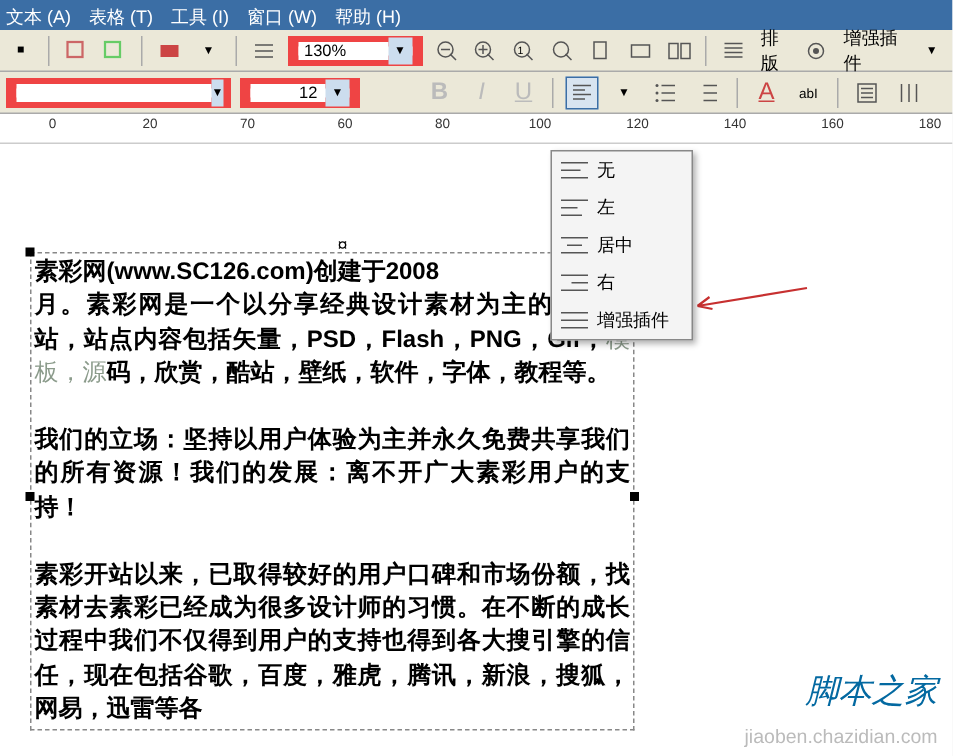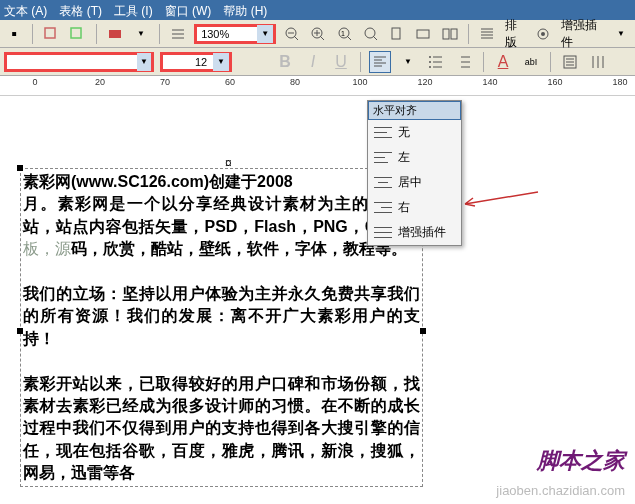--- a/index.html
+++ b/index.html
@@ -2,38 +2,38 @@
 <html><head>
 <meta charset="utf-8">
 <style>
 * { margin: 0; padding: 0; box-sizing: border-box; font-family: "SimSun", "宋体", sans-serif; }
 body { background: #f0f0f0; width: 635px; height: 504px; overflow: hidden; position: relative; }
 .menubar { background: #3b6ea5; color: white; height: 20px; display: flex; align-items: flex-end; font-size: 12px; padding-left: 4px; }
 .menubar span { margin-right: 12px; cursor: default; }
 .toolbar { background: #ebe8d8; border-bottom: 1px solid #aaa; display: flex; align-items: center; padding: 2px 4px; height: 28px; gap: 6px; }
 .toolbar .btn { width: 22px; height: 22px; display: flex; align-items: center; justify-content: center; cursor: pointer; border: 1px solid transparent; }
 .toolbar .sep { width: 1px; height: 20px; background: #aaa; margin: 0 2px; }
-.combo { display: flex; align-items: center; background: white; border: 3px solid #ef4444; height: 20px; }
+.combo { display: flex; align-items: center; background: white; border: 7px solid #ef4444; height: 20px; }
 .combo input { border: none; outline: none; font-size: 11px; padding: 0 4px; }
 .combo .dd { width: 16px; height: 18px; background: #cde; display: flex; align-items: center; justify-content: center; font-size: 8px; cursor: pointer; }
 .tbtext { font-size: 12px; margin-left: 2px; }
 .ruler { background: #fff; height: 20px; border-bottom: 1px solid #ccc; display: flex; align-items: flex-end; font-size: 9px; color: #333; position: relative; }
 .ruler .ticknum { position: absolute; bottom: 8px; transform: translateX(-50%); }
 .page-area { background: #fff; position: relative; height: 410px; overflow: hidden; }
 .text-frame { position: absolute; left: 20px; top: 72px; width: 403px; border: 1px dashed #888; padding: 2px; }
 .text-frame .handle { position: absolute; width: 6px; height: 6px; background: #000; }
 .text-content { font-size: 16px; line-height: 1.4; font-weight: bold; color: #000; white-space: pre-wrap; text-align: justify; }
 .text-content .gray { color: #8b9b8b; font-weight: normal; }
 .dropdown { position: absolute; left: 367px; top: 4px; background: #f4f4f4; border: 1px solid #888; box-shadow: 2px 2px 4px rgba(0,0,0,0.3); width: 95px; z-index: 10; }
 .dropdown .dd-title { background: #c8d8e8; border: 1px solid #3b6ea5; font-size: 11px; padding: 1px 4px; }
 .dropdown .dd-item { display: flex; align-items: center; font-size: 12px; padding: 4px 6px; cursor: pointer; }
 .dropdown .dd-icon { width: 18px; height: 14px; margin-right: 6px; display: flex; flex-direction: column; justify-content: space-around; }
 .dd-icon span { height: 1px; background: #555; display: block; }
 .arrow { position: absolute; left: 460px; top: 93px; z-index: 5; }
-.watermark { position: absolute; right: 10px; bottom: 30px; color: #701a75; font-size: 22px; font-style: italic; font-family: "KaiTi", "楷体", serif; font-weight: bold; margin-left: 44px; }
+.watermark { position: absolute; right: 10px; bottom: 30px; color: #0369a1; font-size: 22px; font-style: italic; font-family: "KaiTi", "楷体", serif; font-weight: normal; margin-left: 44px; }
 .watermark2 { position: absolute; right: 10px; bottom: 8px; color: #bbb; font-size: 13px; }
 .cursor-mark { position: absolute; left: 225px; top: 60px; font-size: 12px; }
 svg.ico { width: 16px; height: 16px; }
 </style>
 </head>
 <body>
 
 <div class="menubar">
   <span>文本 (A)</span>
   <span>表格 (T)</span>
@@ -189,21 +189,20 @@
   <span class="ticknum" style="left:360px">100</span>
   <span class="ticknum" style="left:425px">120</span>
   <span class="ticknum" style="left:490px">140</span>
   <span class="ticknum" style="left:555px">160</span>
   <span class="ticknum" style="left:620px">180</span>
 </div>
 
 <div class="page-area">
 
   <div class="dropdown">
-    <div class="dd-title">水平对齐</div>
     <div class="dd-item">
         <div class="dd-icon">
           <span></span>
           <span style="width:70%"></span>
           <span></span>
         </div>
         <span>无</span>
       </div>
     <div class="dd-item">
         <div class="dd-icon">

